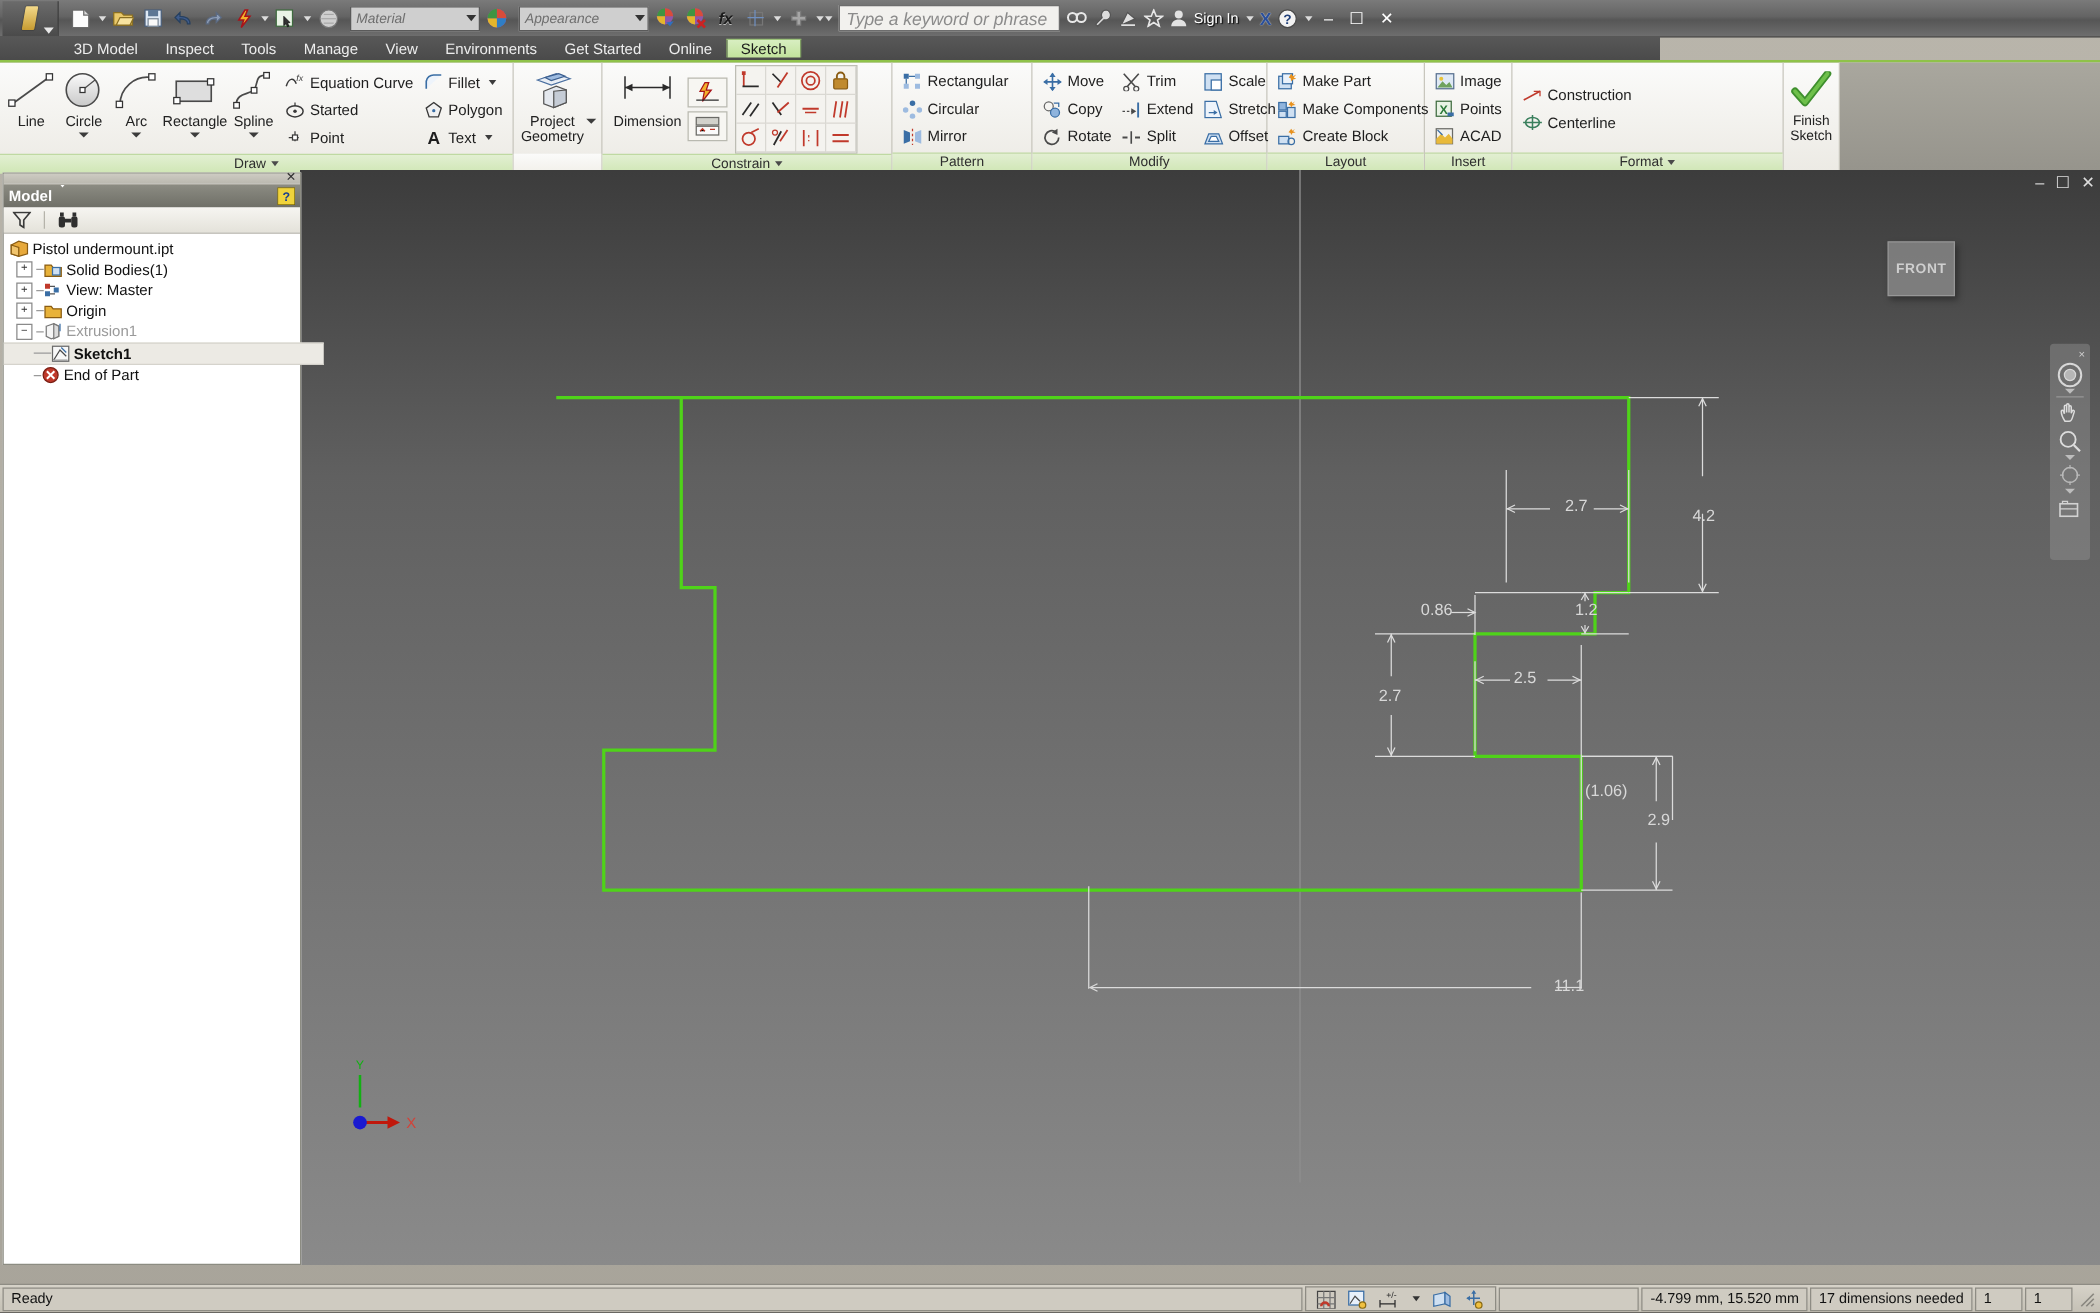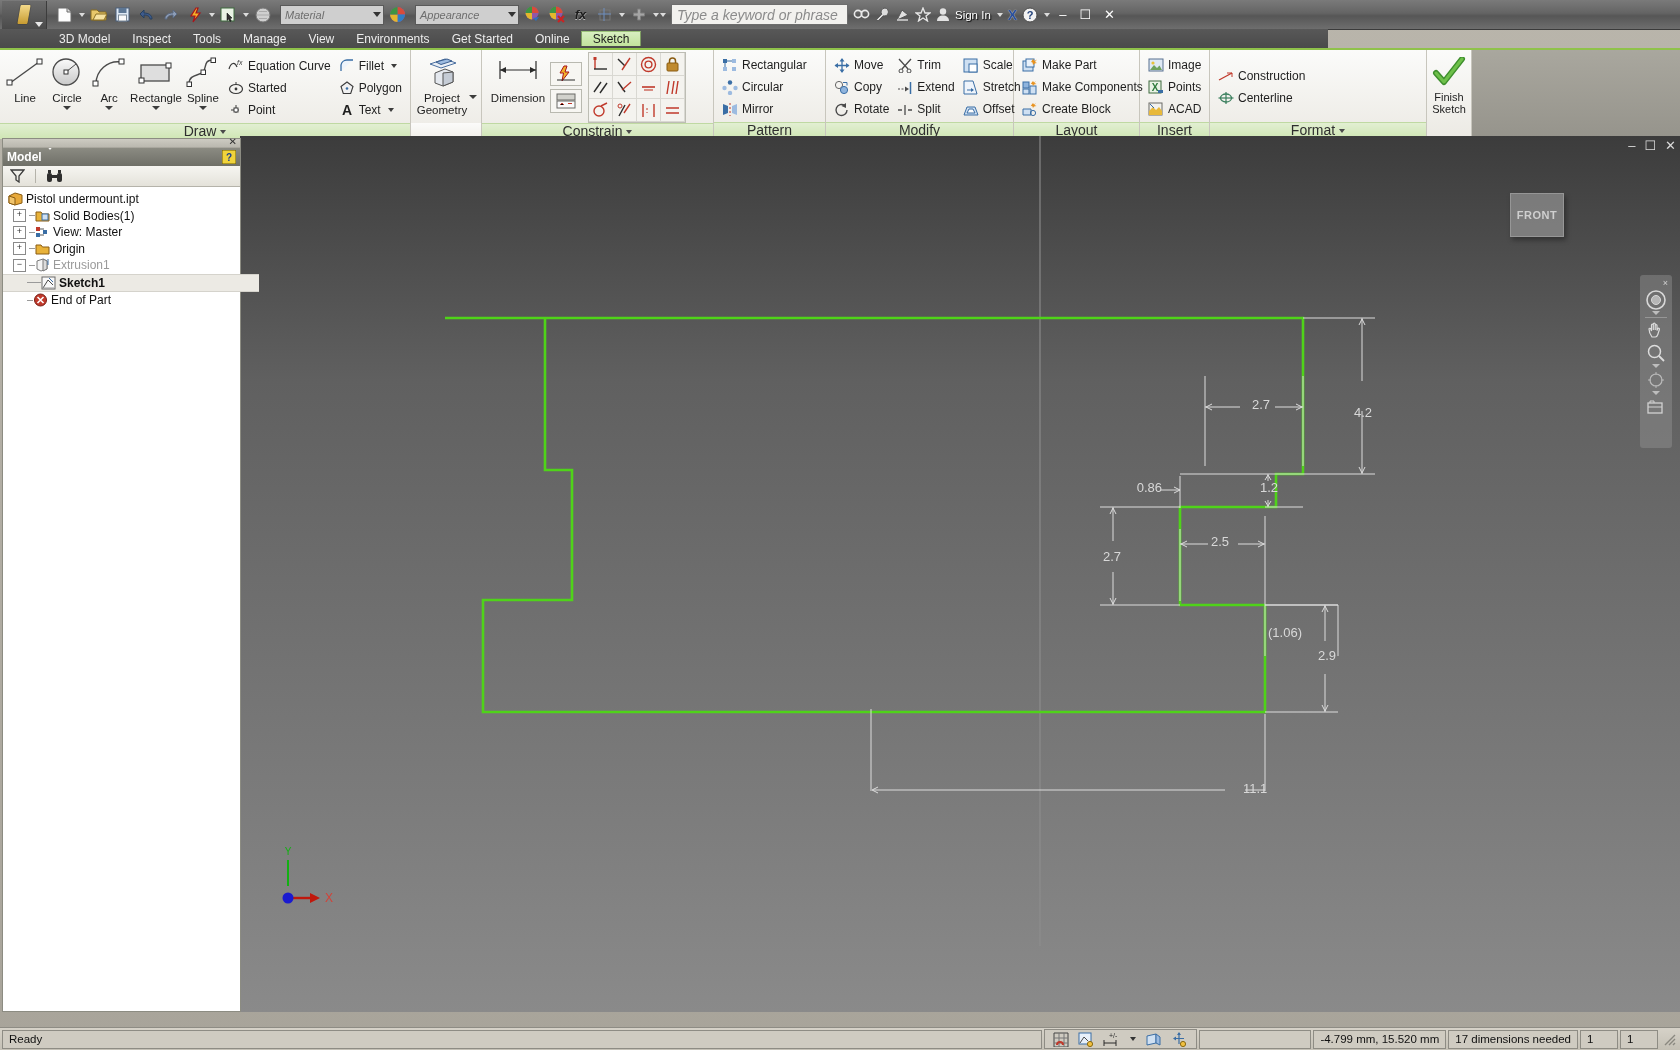--- a/index.html
+++ b/index.html
@@ -53,21 +53,21 @@
     border-left:1px solid #7f9e63;border-right:1px solid #7f9e63;border-top:1px solid #9cc37a;}
 
   
   .ribbon{position:absolute;left:0;top:48px;width:1680px;height:87px;
     background:linear-gradient(#fbfbfa,#eceae4);
     border-top:2px solid #8fc24a;border-bottom:1px solid #9a9a90;display:flex;}
   .panel{position:relative;height:87px;display:flex;flex-direction:column;
     border-right:1px solid #c8c6bd;}
   .panel-body{flex:1;display:flex;align-items:center;padding:2px 4px 0 4px;}
   .panel-title{height:15px;background:linear-gradient(#e2efd2,#cfe6b4);
-    border-top:1px solid #bfd9a2;text-align:center;font-size:14px;color:#2e2e2e;
+    border-top:1px solid #bfd9a2;text-align:center;font-size:11px;color:#2e2e2e;
     line-height:15px;}
   .panel-title .pc{display:inline-block;margin-left:4px;
     border-left:3.5px solid transparent;border-right:3.5px solid transparent;border-top:4px solid #4a4a4a;
     vertical-align:middle;}
 
   .bigbtn{width:54px;height:68px;display:flex;flex-direction:column;align-items:center;
     justify-content:flex-start;padding-top:3px;cursor:default;}
   .bigbtn .lbl{font-size:11.5px;color:#222;margin-top:3px;text-align:center;line-height:12px;}
   .bigbtn .dd{border-left:4px solid transparent;border-right:4px solid transparent;
     border-top:4px solid #3c3c3c;margin-top:2px;}

